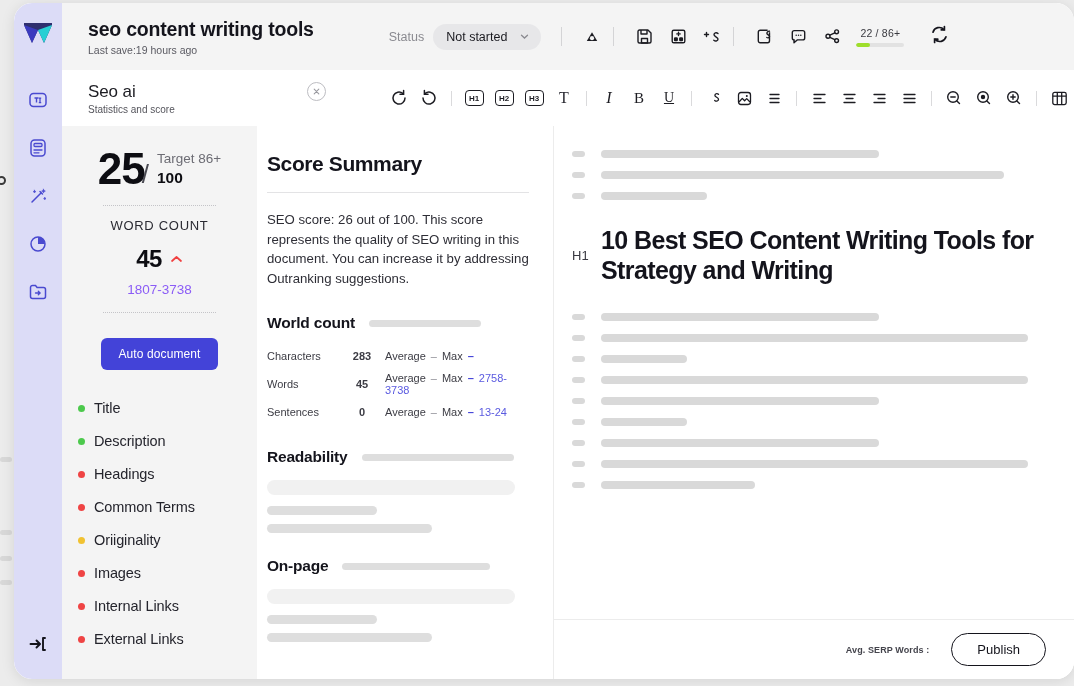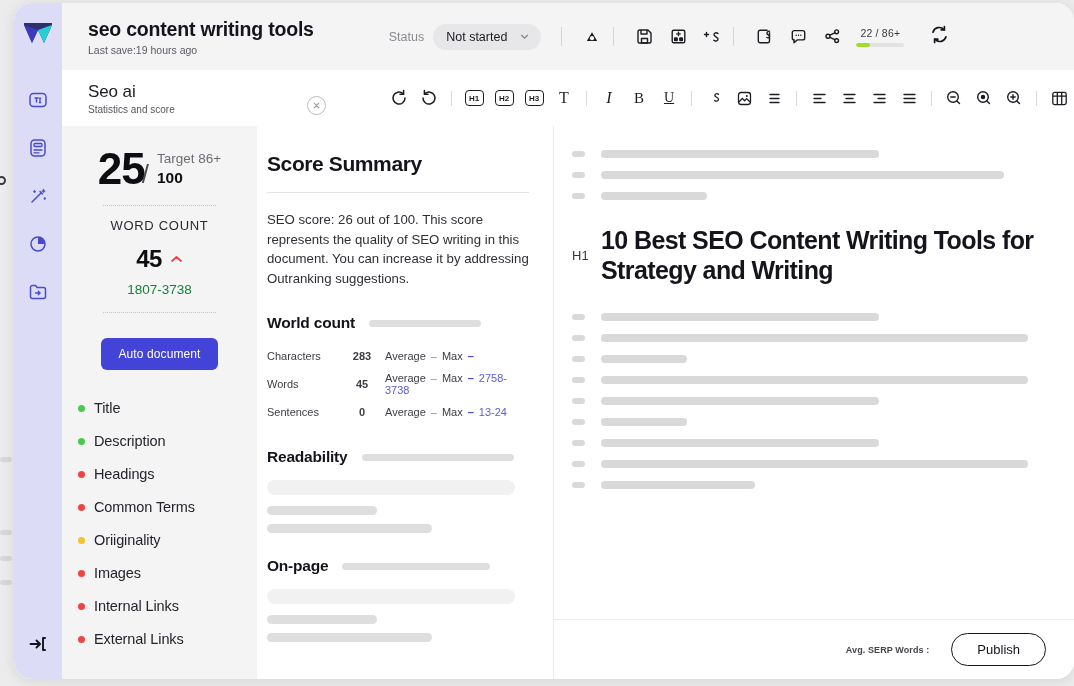--- a/index.html
+++ b/index.html
@@ -108,21 +108,21 @@
   .big-score { font-size: 44px; font-weight: 800; color: #0d0d12; letter-spacing: -1px; line-height: .95; }
   .slash { font-size: 26px; color: #4a4a52; font-weight: 400; margin-left: -3px; align-self: flex-end; }
   .target-box { padding-top: 3px; }
   .target-lbl { font-size: 13.5px; color: #6c6c74; }
   .target-max { font-size: 15.5px; font-weight: 800; color: #0d0d12; margin-top: 3px; }
 
   .dotline { width: 113px; border-top: 1.5px dotted #c4c4c8; margin: 15px 0 12px; }
   .wc-label { font-size: 13px; color: #2a2a32; letter-spacing: .7px; }
   .wc-row { display: flex; align-items: center; gap: 8px; margin-top: 12px; }
   .wc-num { font-size: 24px; font-weight: 800; color: #0d0d12; letter-spacing: -.5px; }
-  .wc-range { font-size: 13.5px; color: #15803d; margin-top: 9px; }
+  .wc-range { font-size: 13.5px; color: #8b5cf6; margin-top: 9px; }
 
   .opt-btn {
     margin-top: 13px; background: #4343d8; color: #fff; border: none;
     border-radius: 6px; padding: 9px 17px; font-size: 12px;
     font-family: inherit; cursor: pointer; letter-spacing: .1px;
   }
 
   .check-list { margin-top: 22px; width: 100%; padding-left: 16px; }
   .check-item { display: flex; align-items: center; gap: 9px; height: 33px; cursor: pointer; }
   .dot { width: 7px; height: 7px; border-radius: 50%; flex: none; }
@@ -339,21 +339,21 @@
       <svg width="21" height="21" viewBox="0 0 21 21" fill="none" stroke="#14141c" stroke-width="1.7" stroke-linecap="round">
         <path d="M4 8.2a6.5 6.5 0 0 1 11-2.6"></path>
           <path d="M15.4 2.6v3.2h-3.2"></path>
         <path d="M17 12.8a6.5 6.5 0 0 1-11 2.6"></path>
           <path d="M5.6 18.4v-3.2h3.2"></path>
       </svg>
     </div>
   </header>
 
   <div class="toolrow">
-    <div class="panel-head" style="display:flex;align-items:flex-end;justify-content:space-between;">
+    <div class="panel-head" style="display:flex;align-items:flex-start;justify-content:space-between;">
       <div>
         <div class="panel-title">Seo ai</div>
         <div class="panel-sub">Statistics and score</div>
       </div>
       <div class="close-circle">
         <svg width="9" height="9" viewBox="0 0 9 9" stroke="#9a9aa0" stroke-width="1.1" stroke-linecap="round">
             <path d="M2.2 2.2l4.6 4.6M6.8 2.2l-4.6 4.6"></path>
           </svg>
       </div>
     </div>

